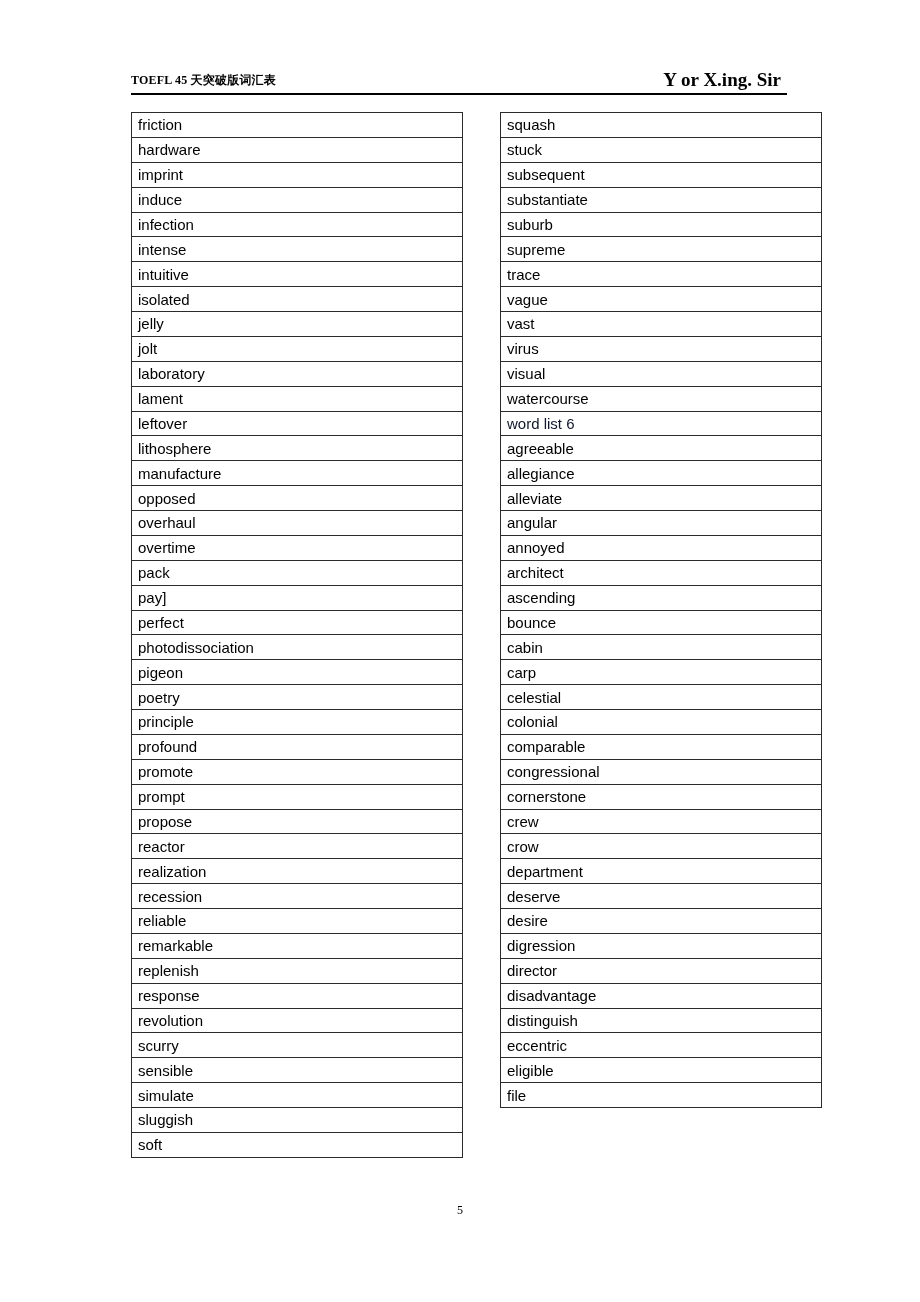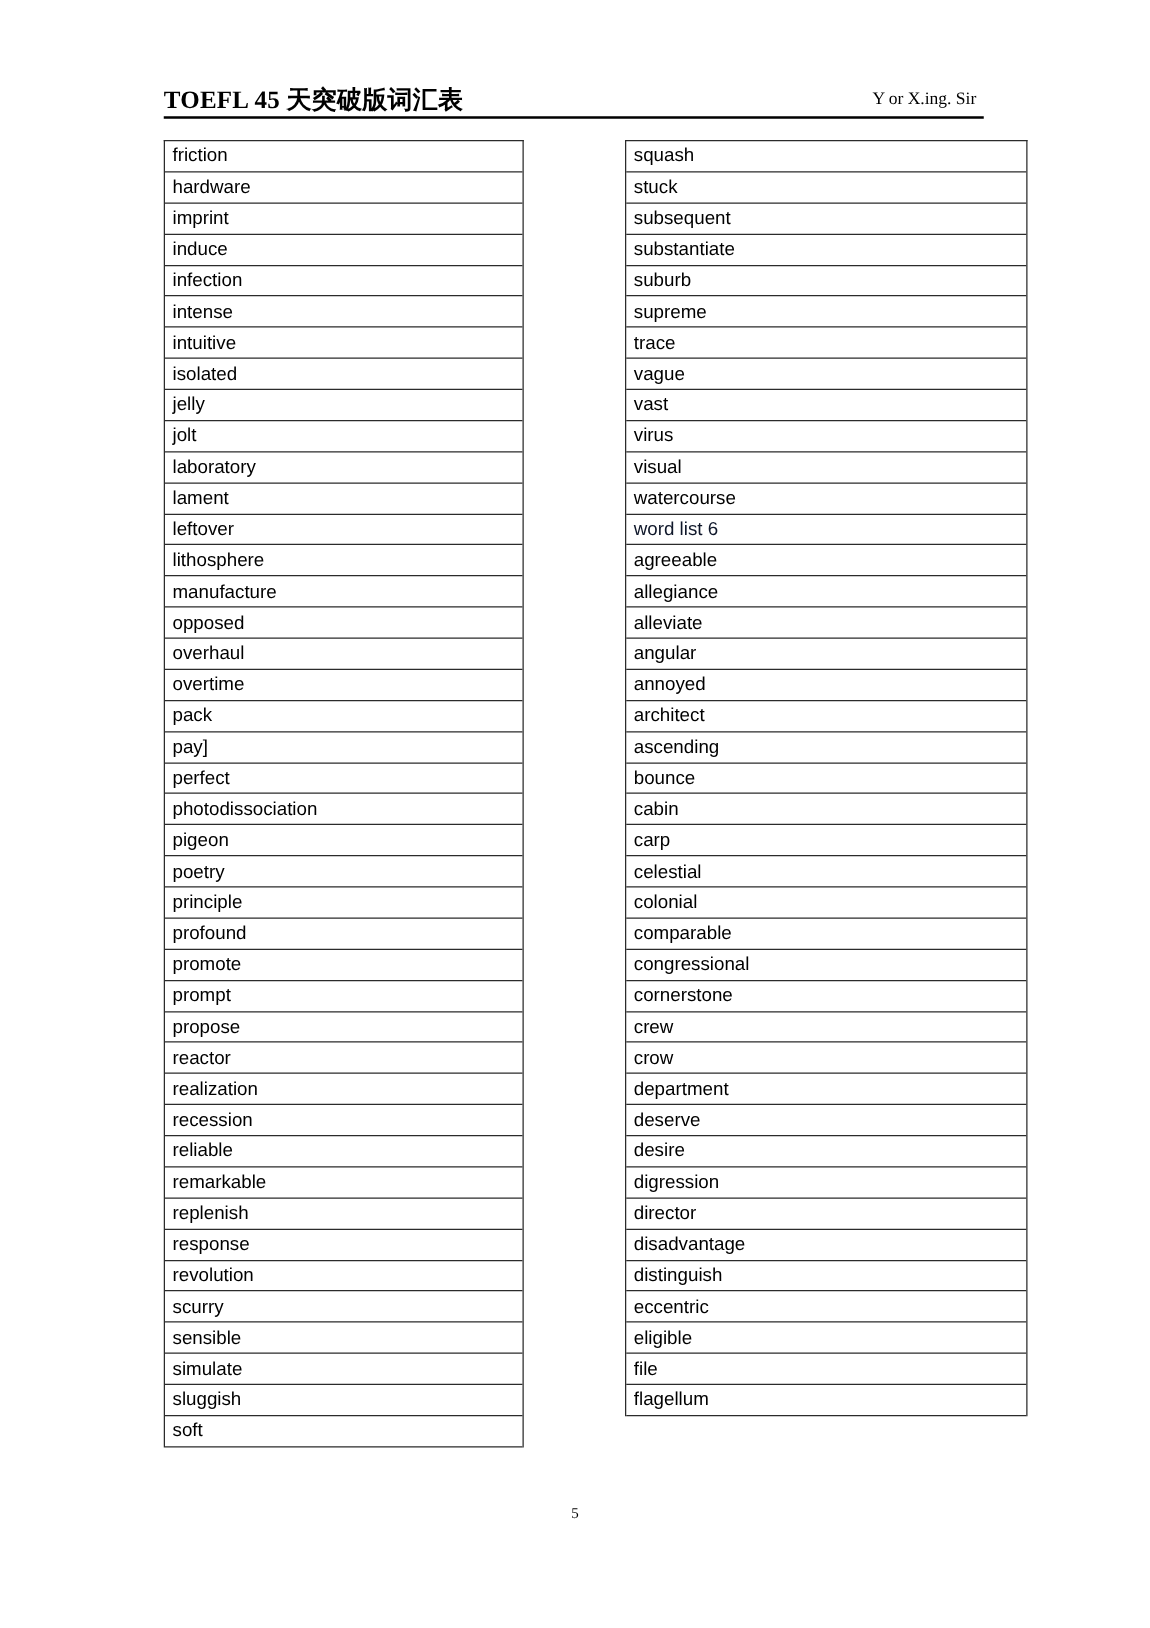--- a/index.html
+++ b/index.html
@@ -31,29 +31,29 @@
     top: 60px;
     width: 656px;
     height: 32px;
     display: flex;
     align-items: flex-end;
     justify-content: space-between;
   }
   .header-title {
     font-family: "Liberation Serif", serif;
     font-weight: bold;
-    font-size: 20px;
+    font-size: 12px;
     line-height: 24px;
     letter-spacing: 0.2px;
     white-space: nowrap;
   }
   .header-author {
     font-family: "Liberation Serif", serif;
-    font-weight: normal;
-    font-size: 14px;
+    font-weight: bold;
+    font-size: 19px;
     line-height: 24px;
     white-space: nowrap;
     padding-right: 6px;
   }
   .header-rule {
     position: absolute;
     left: 131px;
     top: 93px;
     width: 656px;
     height: 0;
@@ -64,21 +64,21 @@
   .wordtable {
     position: absolute;
     top: 112px;
     border: 1px solid #2b2b2b;
     border-bottom: none;
     box-sizing: border-box;
     background: #ffffff;
   }
   .wordtable.left {
     left: 131px;
-    width: 288px;
+    width: 332px;
   }
   .wordtable.right {
     left: 500px;
     width: 322px;
   }
 
   .wordrow {
     height: 24.88px;
     box-sizing: border-box;
     border-bottom: 1px solid #2b2b2b;
@@ -367,20 +367,17 @@
       </div>
       <div class="wordrow">
         <span class="term">eccentric</span>
       </div>
       <div class="wordrow">
         <span class="term">eligible</span>
       </div>
       <div class="wordrow">
         <span class="term">file</span>
       </div>
-      <div class="wordrow">
-        <span class="term">flagellum</span>
-      </div>
     </div>
 
   <div class="page-number">5</div>
 
 </div>
 
 </body></html>

